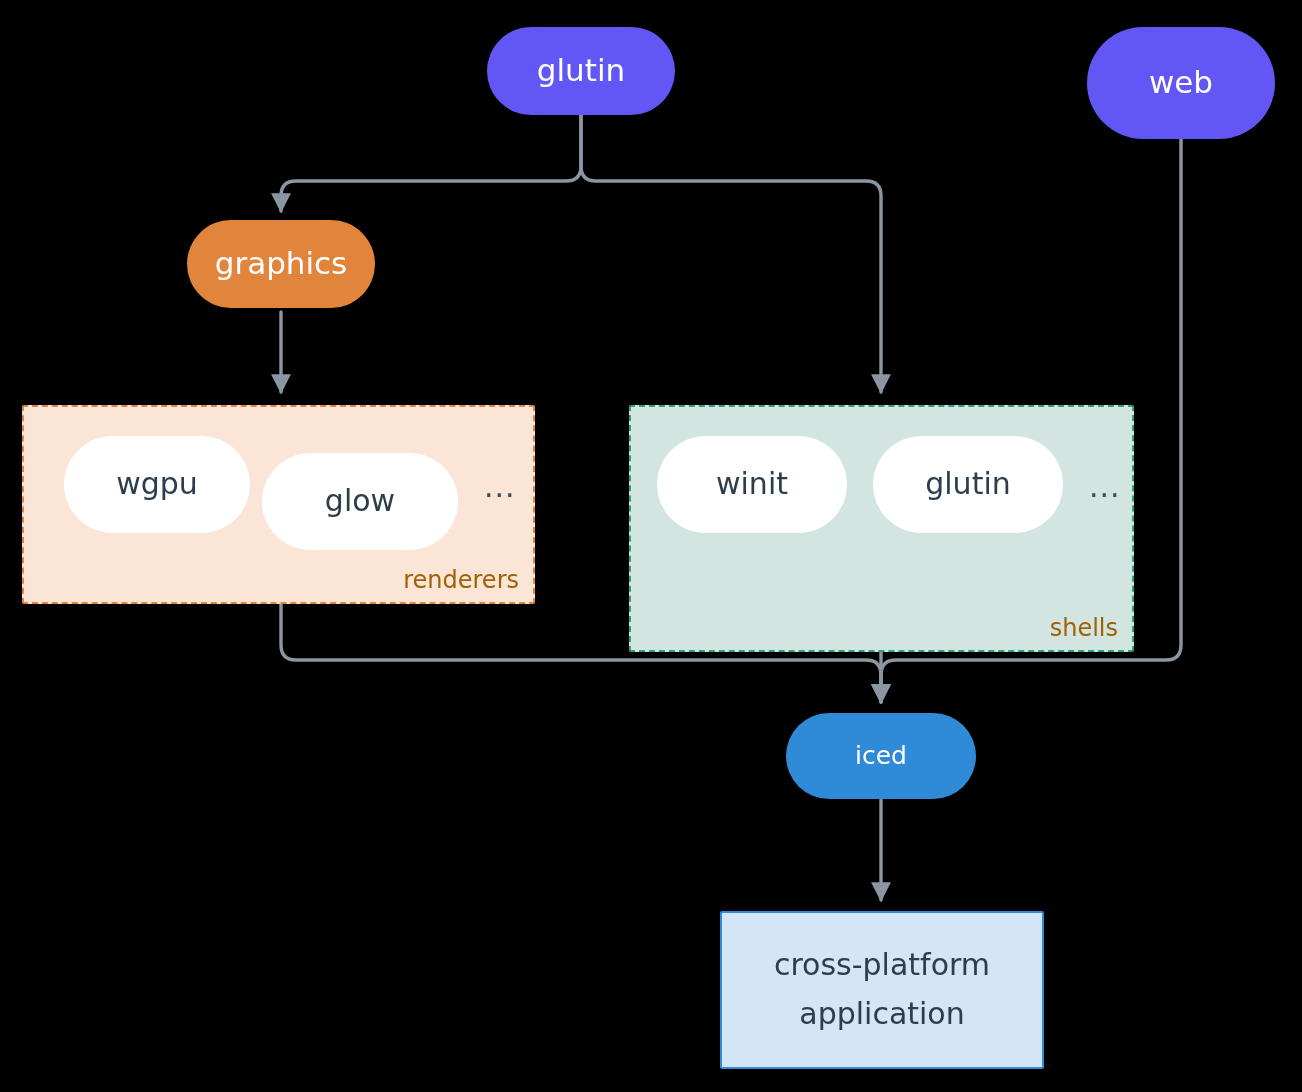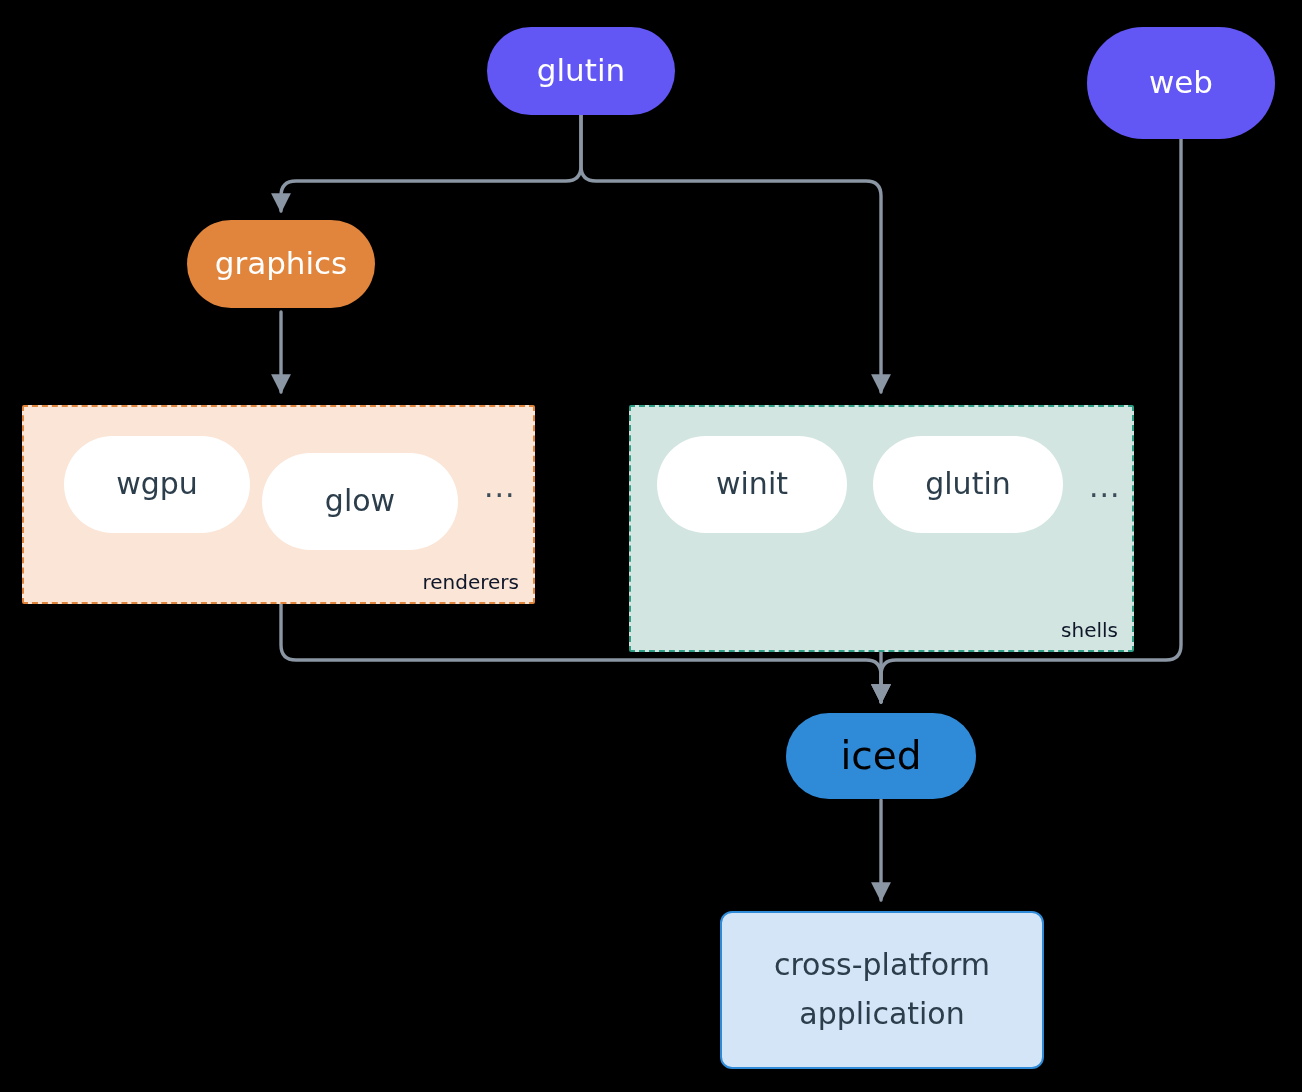--- a/index.html
+++ b/index.html
@@ -50,39 +50,39 @@
     color: #FFFFFF;
     font-size: 31px;
   }
   .node-graphics {
     background: #E1843C;
     color: #FFFFFF;
     font-size: 31px;
   }
   .node-iced {
     background: #2F8AD8;
-    color: #000000;
-    font-size: 39px;
+    color: #ffffff;
+    font-size: 25px;
   }
 
   
   .leaf {
     background: #FFFFFF;
     color: #2C3E4B;
     font-size: 30px;
     border-radius: 999px;
   }
 
   
   .node-app {
     background: #D4E5F7;
     border: 2px solid #2F8AD8;
     color: #2C3E4B;
     font-size: 30px;
-    border-radius: 12px;
+    border-radius: 2px;
     white-space: normal;
     flex-direction: column;
     line-height: 1.62;
   }
 
   
   .cluster {
     position: absolute;
     box-sizing: border-box;
     border-radius: 2px;
@@ -92,22 +92,22 @@
     border: 2px dashed #E1843C;
   }
   .cluster-shells {
     background: #D3E5E0;
     border: 2px dashed #2E9E86;
   }
   .cluster-label {
     position: absolute;
     right: 14px;
     bottom: 8px;
-    font-size: 20px;
-    color: #0f172a;
+    font-size: 24px;
+    color: #a16207;
     white-space: nowrap;
   }
   .ellipsis {
     position: absolute;
     font-size: 30px;
     color: #3C4C58;
     letter-spacing: 1px;
   }
 </style>
 </head>

